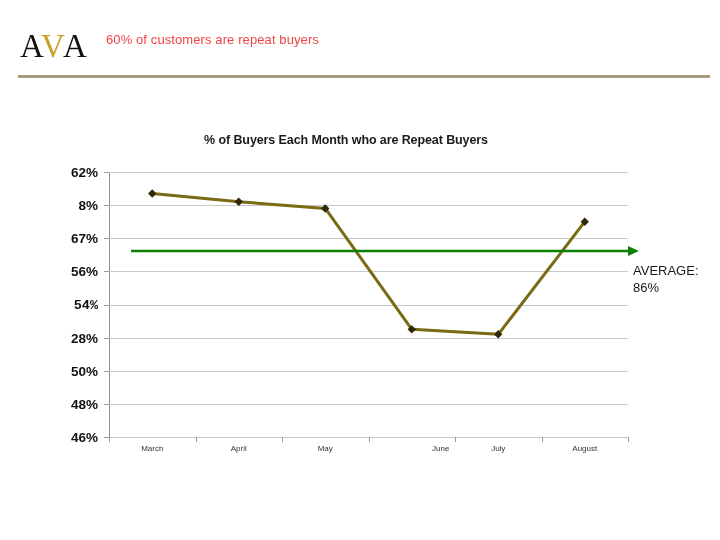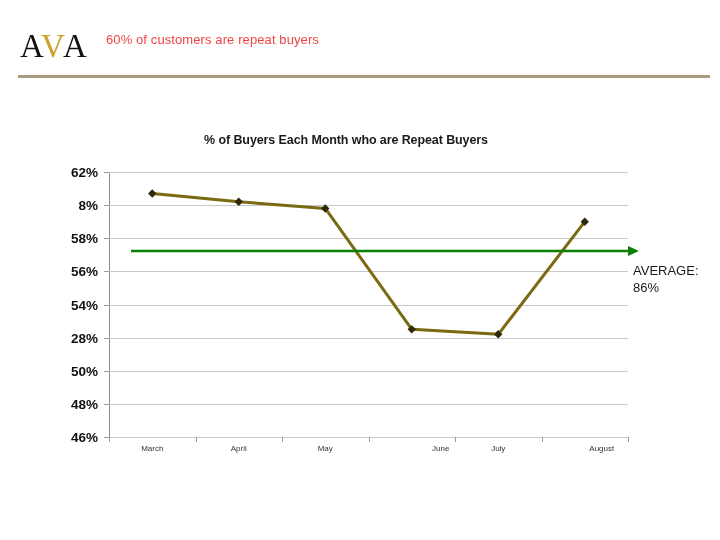--- a/index.html
+++ b/index.html
@@ -168,27 +168,27 @@
 
     <div id="ygroup">
         <div class="gridline" style="top: 0px;"></div>
         <div class="ytick" style="top: 0px;"></div>
         <div class="ylabel" style="top: 0px;">62%</div>
         <div class="gridline" style="top: 33.125px;"></div>
         <div class="ytick" style="top: 33.125px;"></div>
         <div class="ylabel" style="top: 33.125px;">8%</div>
         <div class="gridline" style="top: 66.25px;"></div>
         <div class="ytick" style="top: 66.25px;"></div>
-        <div class="ylabel" style="top: 66.25px;">58%</div>
+        <div class="ylabel" style="top: 66.25px;">67%</div>
         <div class="gridline" style="top: 99.375px;"></div>
         <div class="ytick" style="top: 99.375px;"></div>
         <div class="ylabel" style="top: 99.375px;">56%</div>
         <div class="gridline" style="top: 132.5px;"></div>
         <div class="ytick" style="top: 132.5px;"></div>
-        <div class="ylabel" style="top: 132.5px;">54%</div>
+        <div class="ylabel" style="top: 132.5px; font-family: Liberation Mono, monospace;">54%</div>
         <div class="gridline" style="top: 165.625px;"></div>
         <div class="ytick" style="top: 165.625px;"></div>
         <div class="ylabel" style="top: 165.625px;">28%</div>
         <div class="gridline" style="top: 198.75px;"></div>
         <div class="ytick" style="top: 198.75px;"></div>
         <div class="ylabel" style="top: 198.75px; text-align: right;">50%</div>
         <div class="gridline" style="top: 231.875px;"></div>
         <div class="ytick" style="top: 231.875px;"></div>
         <div class="ylabel" style="top: 231.875px;">48%</div>
         <div class="gridline" style="top: 265px;"></div>
@@ -202,21 +202,21 @@
         <div class="xtick" style="left: 173px;"></div>
         <div class="xtick" style="left: 259.5px;"></div>
         <div class="xtick" style="left: 346px;"></div>
         <div class="xtick" style="left: 432.5px;"></div>
         <div class="xtick" style="left: 519px;"></div>
         <div class="xlabel" style="left: 43.25px;">March</div>
         <div class="xlabel" style="left: 129.75px;">April</div>
         <div class="xlabel" style="left: 216.25px;">May</div>
         <div class="xlabel" style="left: 302.75px; margin-left: 29px;">June</div>
         <div class="xlabel" style="left: 389.25px;">July</div>
-        <div class="xlabel" style="left: 475.75px; margin-left: 17px;">August</div>
+        <div class="xlabel" style="left: 475.75px;">August</div>
       </div>
 
     <svg id="series-svg" viewBox="0 0 519 266" preserveAspectRatio="none">
       <polyline id="series-path" fill="none" stroke="#7a6a14" stroke-width="3" stroke-linejoin="round" stroke-linecap="round" points="43.3,21.5 129.8,29.8 216.3,36.4 302.8,157.3 389.3,162.3 475.8,49.7"></polyline>
       <g id="series-markers">
           <path d="M43.25,17.331249999999944 L47.45,21.531249999999943 L43.25,25.731249999999942 L39.05,21.531249999999943 Z" fill="#2e2a07"></path>
           <path d="M129.75,25.612499999999944 L133.95,29.812499999999943 L129.75,34.012499999999946 L125.55,29.812499999999943 Z" fill="#2e2a07"></path>
           <path d="M216.25,32.237500000000054 L220.45,36.43750000000006 L216.25,40.63750000000006 L212.05,36.43750000000006 Z" fill="#2e2a07"></path>
           <path d="M302.75,153.14375 L306.95,157.34375 L302.75,161.54375 L298.55,157.34375 Z" fill="#2e2a07"></path>
           <path d="M389.25,158.11249999999995 L393.45,162.31249999999994 L389.25,166.51249999999993 L385.05,162.31249999999994 Z" fill="#2e2a07"></path>

